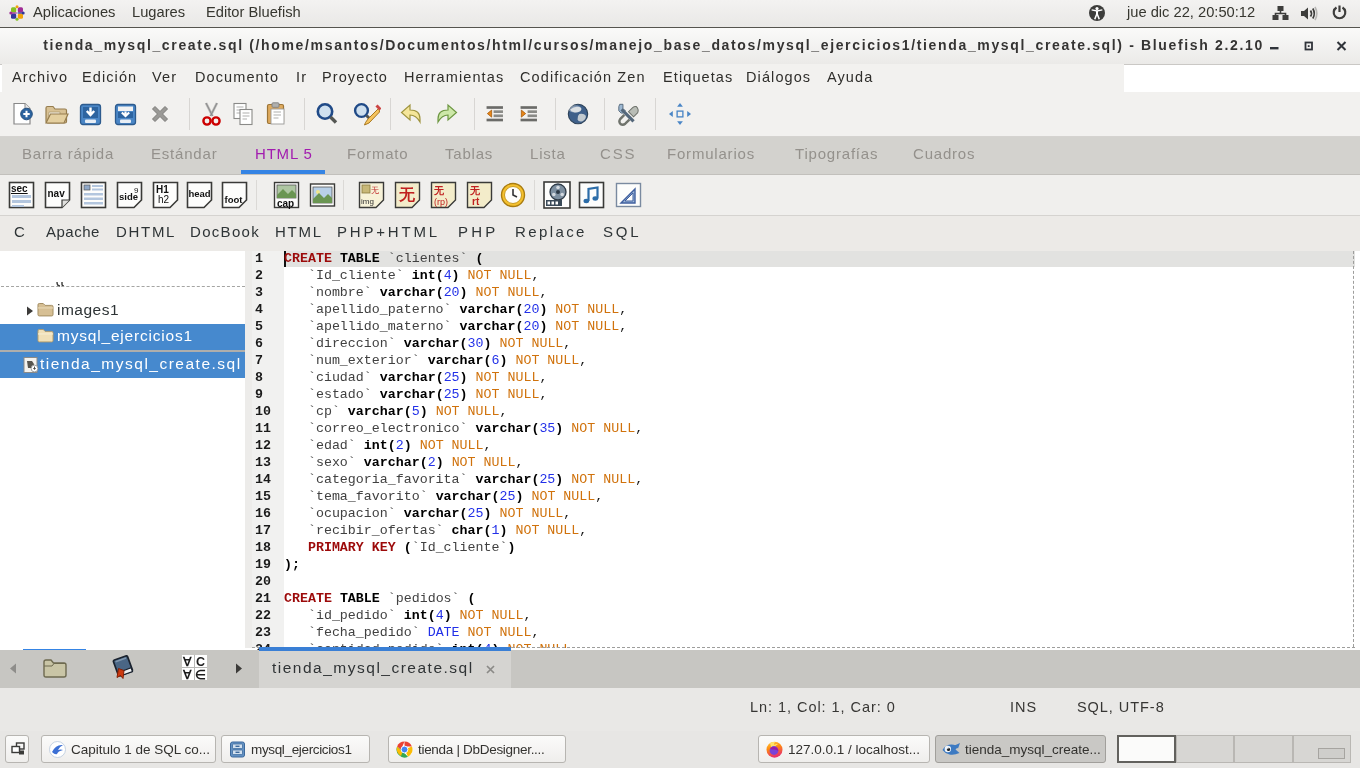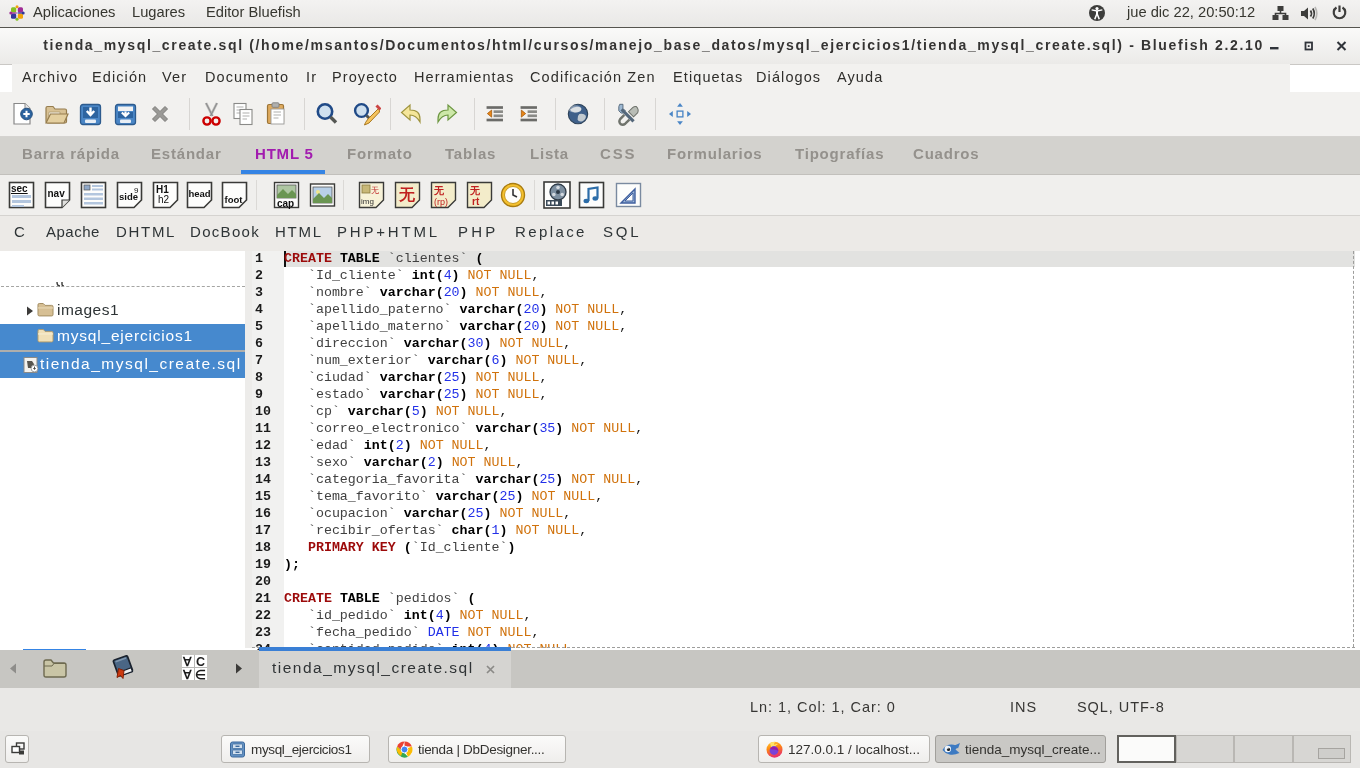--- a/index.html
+++ b/index.html
@@ -9,28 +9,28 @@
   
   #panel{left:0;top:0;width:1360px;height:27px;
     background:linear-gradient(#f3f2f1,#e9e8e6);border-bottom:1.5px solid #55544f;}
   #panel .item{position:absolute;top:4px;font-size:14.7px;color:#36362f;}
   
   #titlebar{left:0;top:28px;width:1360px;height:36px;
     background:linear-gradient(#fafaf9,#ebeae8);border-bottom:1px solid #cac8c5;}
   #title{position:absolute;top:9px;left:0;width:1307px;text-align:center;
     font-size:14px;font-weight:bold;color:#353433;letter-spacing:1.65px;white-space:nowrap;}
   
-  #menubar{left:12px;top:64px;width:1278px;height:28px;background:#f2f1ef;}
+  #menubar{left:2px;top:64px;width:1122px;height:28px;background:#f2f1ef;}
   #menubar span{position:absolute;top:5px;font-size:14.5px;color:#2f2e2b;letter-spacing:1.1px;}
   
   #toolbar1{left:0;top:92px;width:1360px;height:44px;background:#f2f1ef;
     border-bottom:1px solid #d5d3d0;}
   #tabrow1{left:0;top:137px;width:1360px;height:37px;background:#d3d2ce;
     border-bottom:1px solid #c2c0bc;}
-  #tabrow1 span{position:absolute;top:8px;font-size:15px;font-weight:bold;color:#94918c;letter-spacing:0.8px;}
+  #tabrow1 span{position:absolute;top:8px;font-size:15px;font-weight:normal;color:#94918c;letter-spacing:0.8px;}
   #tabrow1 span.act{color:#a21caf;}
   #tabrow1 .ul{position:absolute;top:33px;height:4px;background:#3584e4;}
   #toolbar2{left:0;top:175px;width:1360px;height:40px;background:#f0efed;
     border-bottom:1px solid #d5d3d0;}
   #tabrow2{left:0;top:216px;width:1360px;height:35px;background:#eceae7;
     border-bottom:1px solid #bab8b4;}
   #tabrow2 span{position:absolute;top:7px;font-size:15px;color:#2e3436;letter-spacing:0.5px;}
   .tsep{position:absolute;top:6px;width:1px;height:32px;background:#d8d6d3;}
   .tsep2{position:absolute;top:5px;width:1px;height:30px;background:#dbd9d6;}
   
@@ -534,20 +534,27 @@
 </div>
 
 <div class="abs" id="taskbar">
   <div class="tbtn" style="left:5px;width:24px">
     <svg class="abs" style="left:4px;top:5px" width="16" height="16" viewBox="0 0 16 16">
       <rect x="6.5" y="2" width="7.5" height="6" fill="none" stroke="#3a3a38" stroke-width="1.4"></rect>
       <rect x="2" y="5.5" width="7.5" height="6" fill="#fff" stroke="#3a3a38" stroke-width="1.4"></rect>
       <rect x="9" y="9.5" width="5" height="4" fill="#3a3a38"></rect>
     </svg>
   </div>
+  <div class="tbtn" style="left:41px;width:175px">
+    <svg class="ticon" viewBox="0 0 17 17">
+      <circle cx="8.5" cy="8.5" r="8" fill="#fff" stroke="#b8c8dc" stroke-width="0.8"></circle>
+      <path d="M3 11 Q7 3 14 4 Q10 6 9 9 Q12 8 14 9 Q9 10 8 13 Q6 14 3 11 Z" fill="#3b6fd4"></path>
+    </svg>
+    <span class="lbl" style="left:29px;width:140px">Capitulo 1 de SQL co...</span>
+  </div>
   <div class="tbtn" style="left:221px;width:149px">
     <svg class="ticon" viewBox="0 0 17 17">
       <rect x="1.5" y="1" width="14" height="15" rx="2" fill="#6492c4" stroke="#3c699c" stroke-width="1"></rect>
       <rect x="3.5" y="3" width="10" height="4.6" rx="0.8" fill="#d2e0ee" stroke="#3c699c" stroke-width="0.8"></rect>
       <rect x="3.5" y="9" width="10" height="4.6" rx="0.8" fill="#d2e0ee" stroke="#3c699c" stroke-width="0.8"></rect>
       <rect x="6.5" y="4.6" width="4" height="1.4" fill="#3c699c"></rect>
       <rect x="6.5" y="10.6" width="4" height="1.4" fill="#3c699c"></rect>
     </svg>
     <span class="lbl" style="left:29px;width:118px;letter-spacing:-0.35px">mysql_ejercicios1</span>
   </div>

